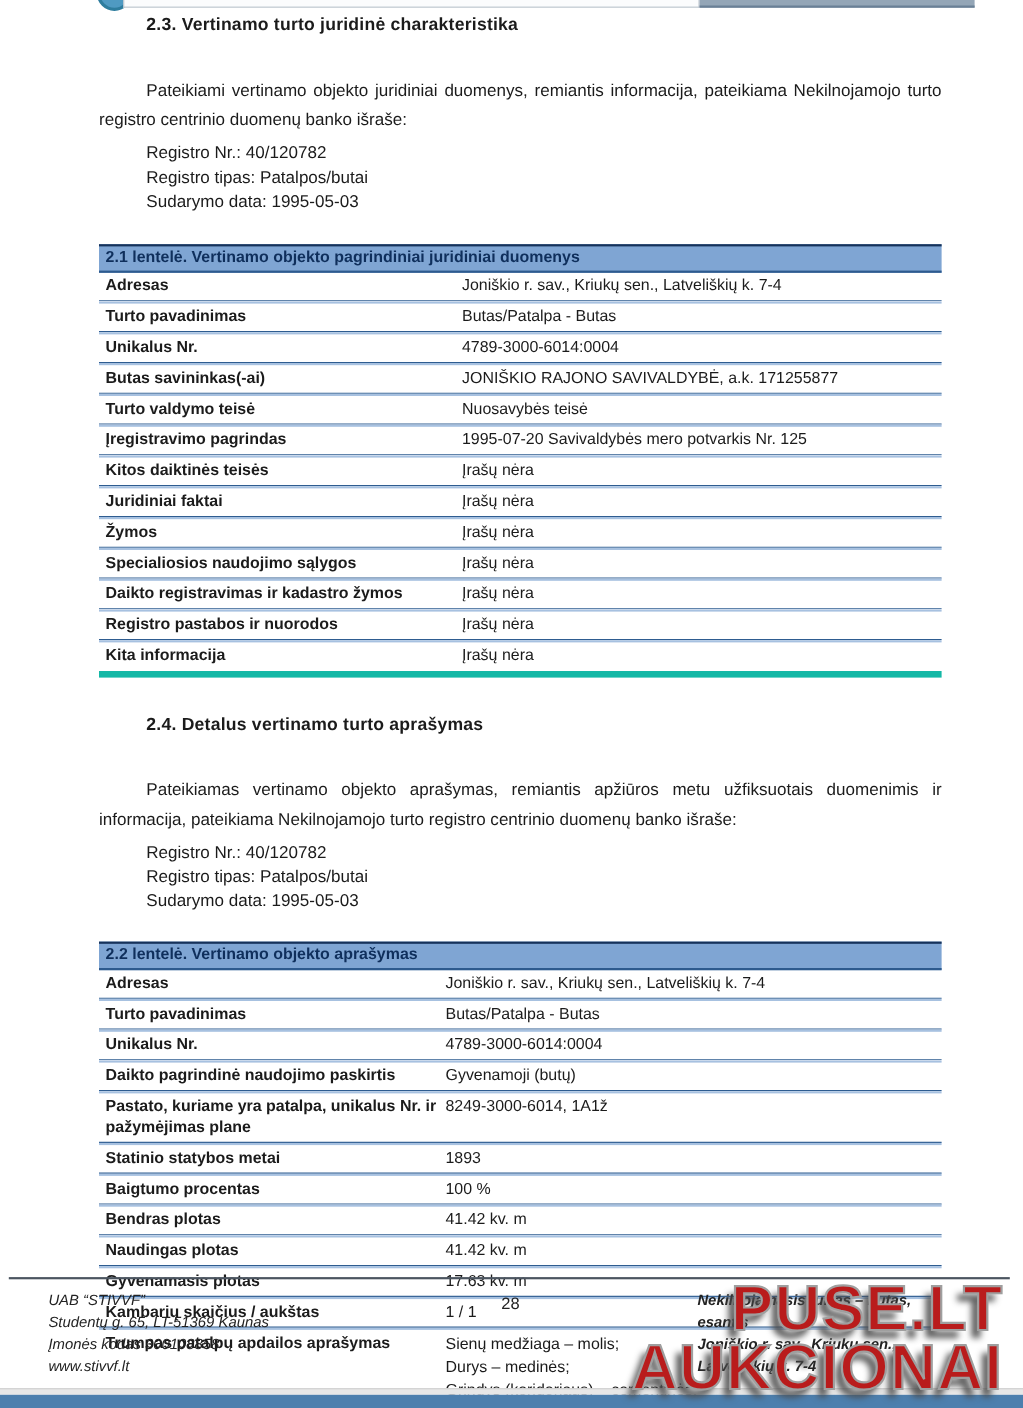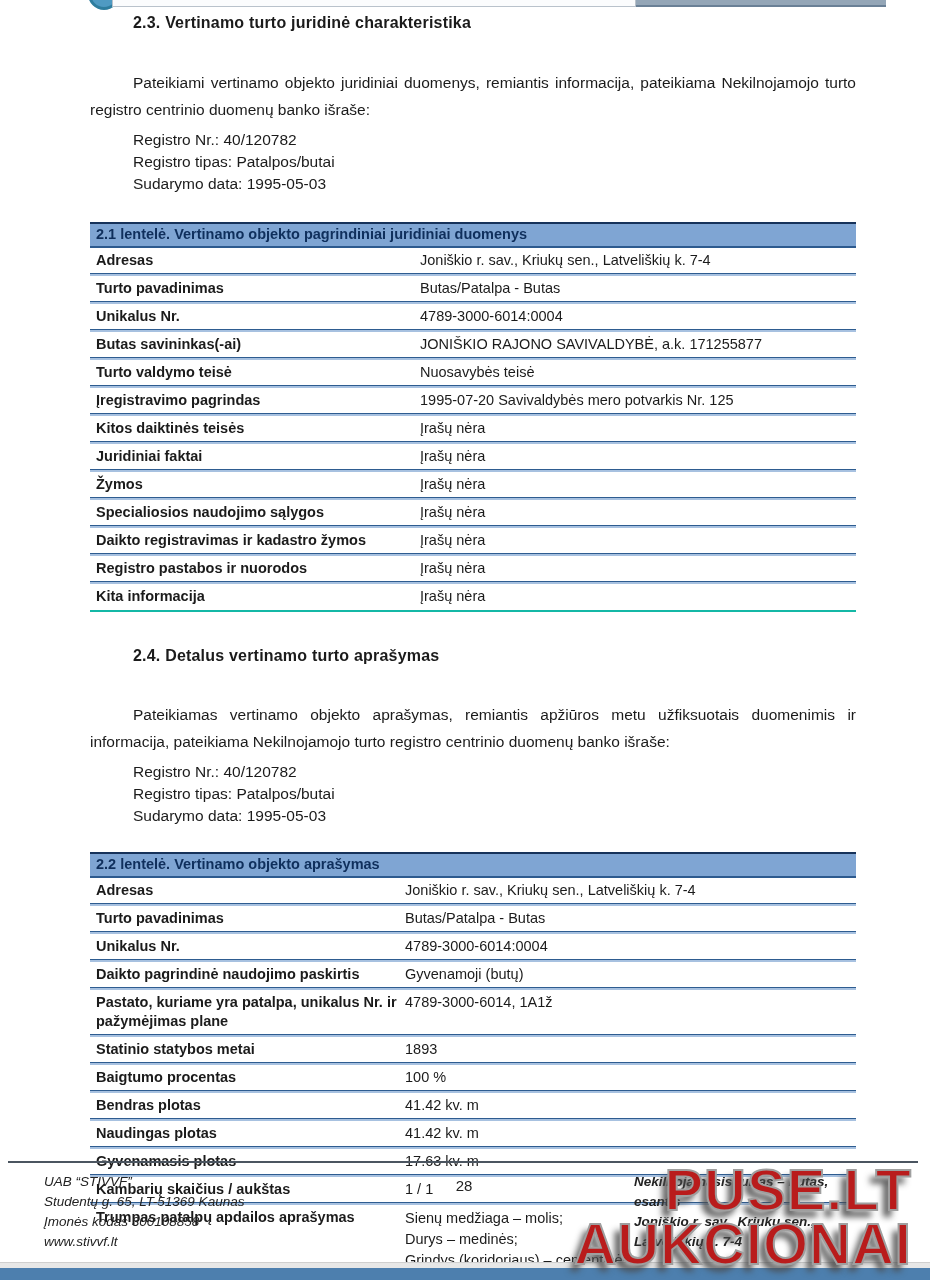--- a/index.html
+++ b/index.html
@@ -15,21 +15,21 @@
                  border-bottom:2px solid #6a8096;box-sizing:border-box;}
   
   .content{position:absolute;left:90px;top:14px;width:766px;}
   .h-sec{font-size:16px;font-weight:bold;margin:0 0 0 43px;letter-spacing:.2px;}
   .para{font-size:15.5px;line-height:27px;text-align:justify;text-indent:43px;margin:0;}
   .p23{margin-top:37px;}
   .p24{margin-top:36px;}
   .reg-block{margin:6px 0 0 43px;font-size:15.5px;line-height:22px;}
   .reg-block div{margin:0;}
   
-  .tbl{width:766px;border-bottom:2px solid #14b8a6;font-size:14.5px;}
+  .tbl{width:766px;border-bottom:6px solid #14b8a6;font-size:14.5px;}
   .t1{margin-top:27px;}
   .t2{margin-top:25px;}
   .tbl-header{background:#7fa5d3;color:#0f2f5c;font-weight:bold;
               border-top:2px solid #16325a;border-bottom:2px solid #2d5a8e;
               padding:2px 6px 3px 6px;line-height:17px;}
   .trow{display:flex;align-items:flex-start;
         border-bottom:2px solid #a7c1e0;box-shadow:inset 0 -1px 0 #2e5c90;
         padding:2px 0 3px 0;min-height:17px;}
   .trow:last-child{border-bottom:none;box-shadow:none;}
   .tlabel{font-weight:bold;padding:1px 8px 1px 6px;box-sizing:border-box;line-height:19px;}
@@ -155,21 +155,21 @@
       <div class="trow">
           <div class="tlabel">Unikalus Nr.</div>
           <div class="tvalue">4789-3000-6014:0004</div>
         </div>
       <div class="trow">
           <div class="tlabel">Daikto pagrindinė naudojimo paskirtis</div>
           <div class="tvalue">Gyvenamoji (butų)</div>
         </div>
       <div class="trow">
           <div class="tlabel">Pastato, kuriame yra patalpa, unikalus Nr. ir pažymėjimas plane</div>
-          <div class="tvalue">4789-3000-6014, 1A1ž</div>
+          <div class="tvalue">8249-3000-6014, 1A1ž</div>
         </div>
       <div class="trow">
           <div class="tlabel">Statinio statybos metai</div>
           <div class="tvalue">1893</div>
         </div>
       <div class="trow">
           <div class="tlabel">Baigtumo procentas</div>
           <div class="tvalue">100 %</div>
         </div>
       <div class="trow">

